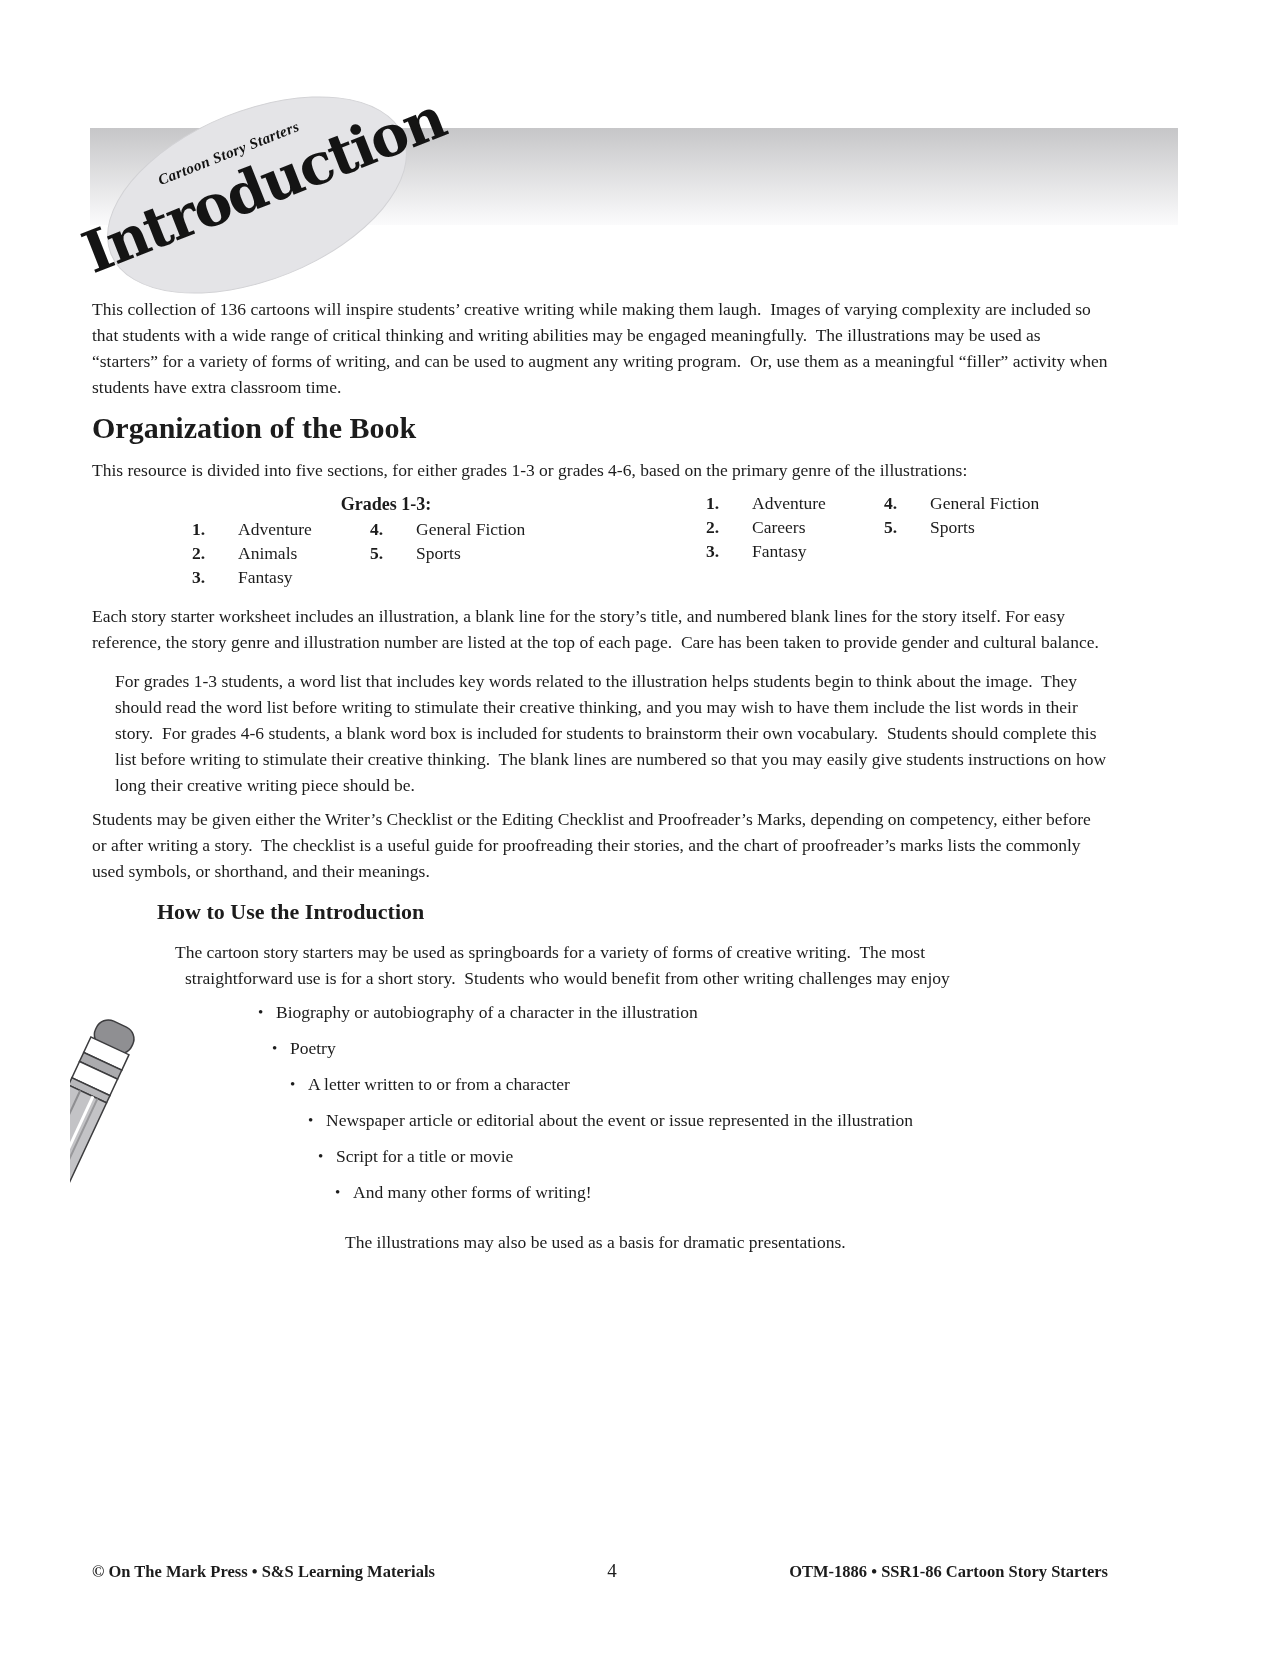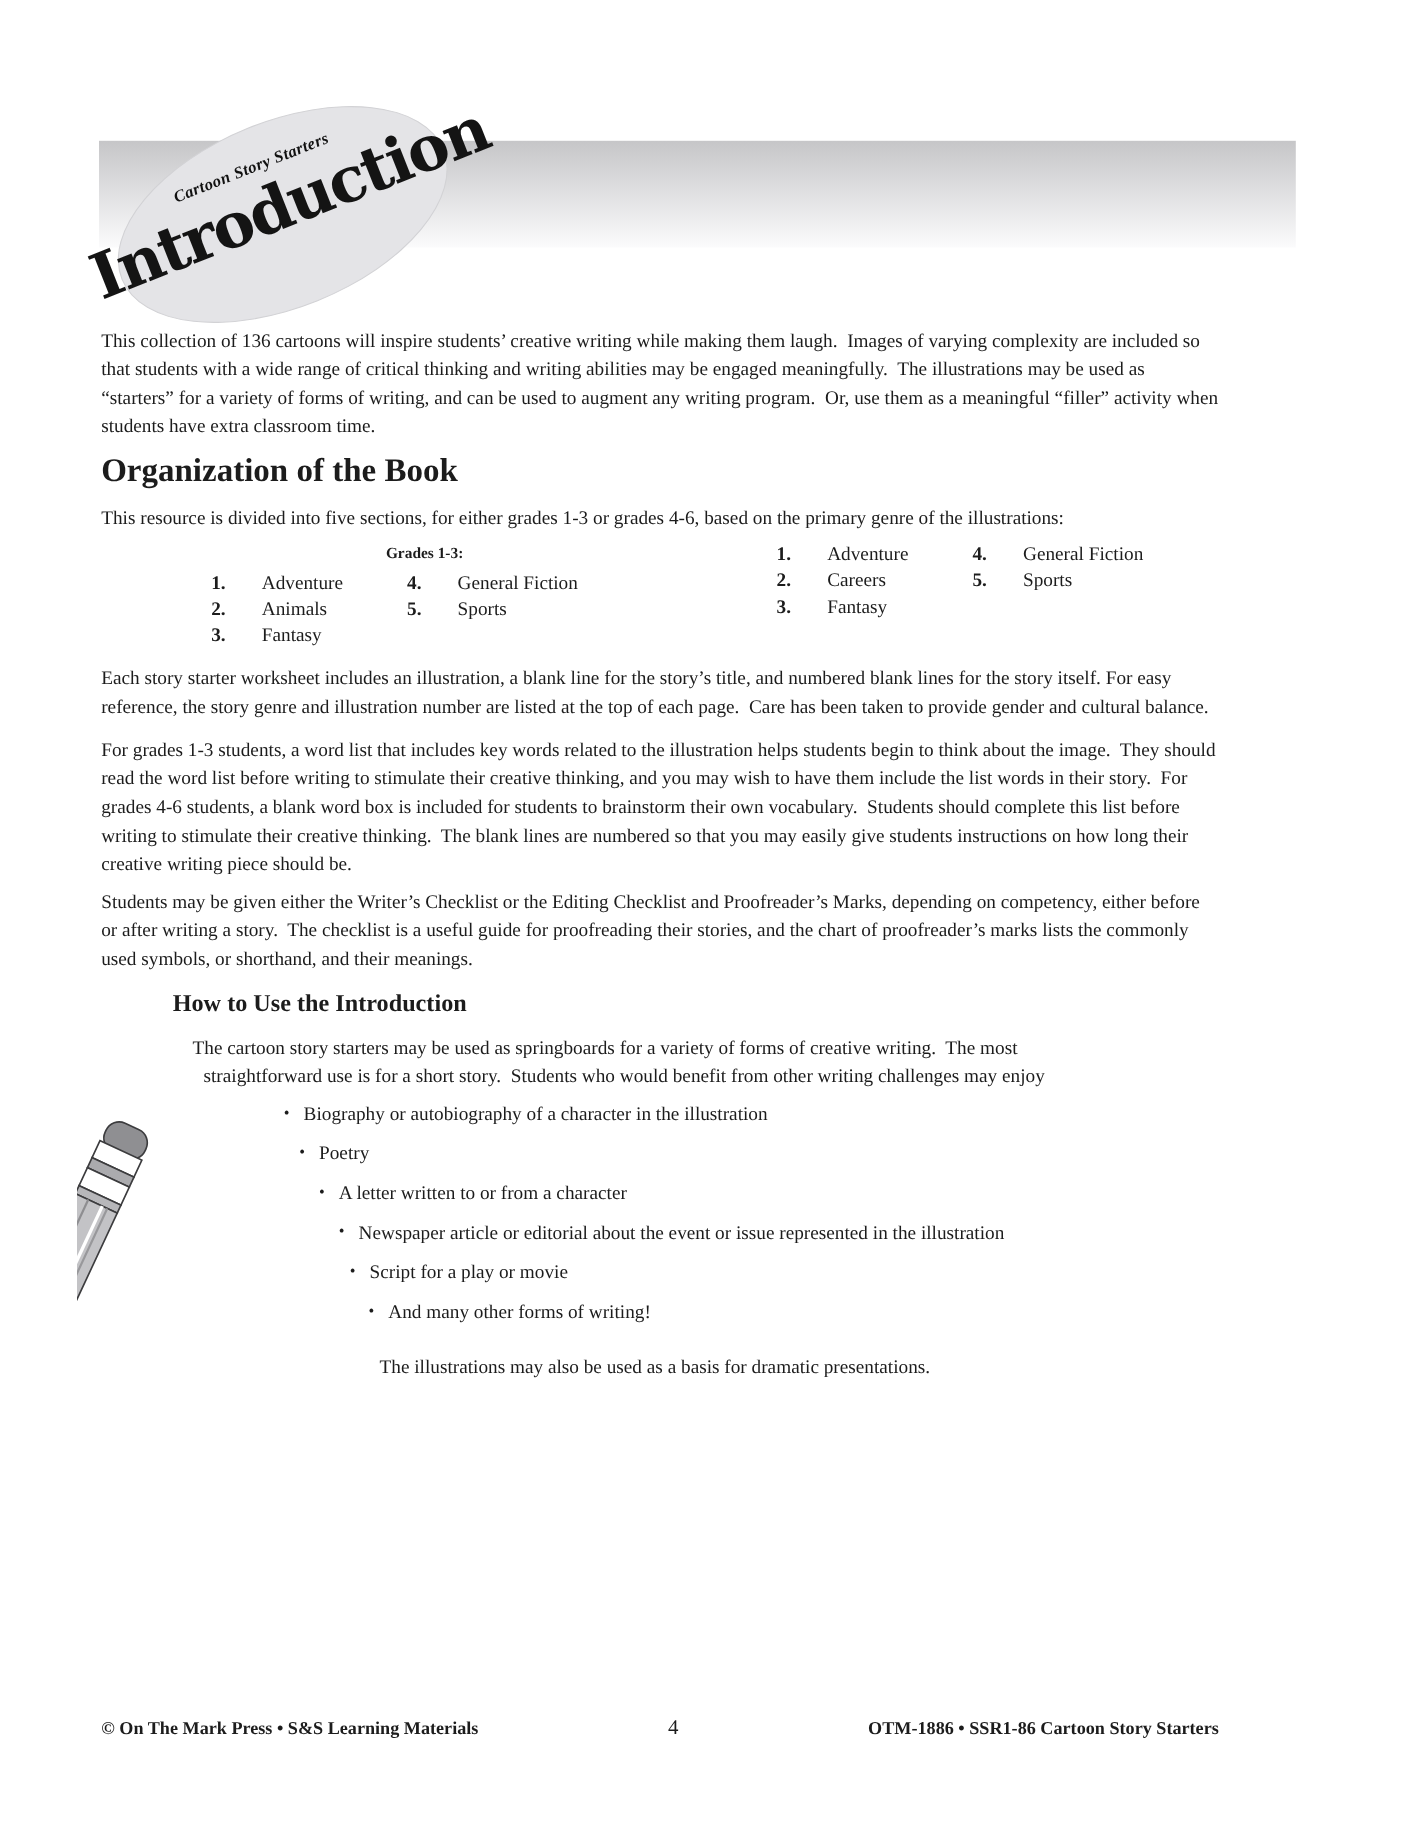--- a/index.html
+++ b/index.html
@@ -35,28 +35,28 @@
     font-size:17.5px;line-height:26px;
   }
   .content p{margin:0 0 13px;white-space:pre-wrap;}
   h2.sec{font-size:30px;line-height:30px;margin:0 0 14px;font-weight:bold;}
   p.tight{margin-bottom:8px;}
   
   .grades{display:flex;margin-bottom:14px;}
   .grade-group{width:412px;}
   .grade-group.left{margin-left:88px;}
   .grade-group.right{margin-left:102px;}
-  .grade-title{text-align:center;font-weight:bold;font-size:14px;line-height:26px;}
+  .grade-title{text-align:center;font-weight:bold;font-size:18px;line-height:26px;}
   .grade-cols{display:flex;}
   .gcol{display:flex;flex-direction:column;}
   .gcol.c1{width:178px;margin-left:12px;}
   .gitem{display:flex;line-height:24px;}
   .gitem .num{font-weight:bold;width:22px;text-align:left;}
   .gitem .lbl{margin-left:24px;}
-  p.six{margin-bottom:8px;}
+  p.six{margin-bottom:8px;margin-left:23px;}
   h3.sec{font-size:22px;line-height:30px;margin:0 0 12px;font-weight:bold;padding-left:65px;}
   
   .howto-line{line-height:26px;white-space:pre-wrap;}
   .hl0{padding-left:83px;}
   .hl1{padding-left:93px;}
   .hl2{padding-left:106px;}
   
   ul.forms{list-style:none;margin:8px 0 0;padding:0;}
   ul.forms li{line-height:26px;margin-bottom:10px;position:relative;}
   ul.forms li::before{content:"•";position:absolute;left:-18px;font-size:15px;}
@@ -178,21 +178,21 @@
   <h3 class="sec">How to Use the Introduction</h3>
 
   <div class="howto-line hl0">The cartoon story starters may be used as springboards for a variety of forms of creative writing.  The most</div>
   <div class="howto-line hl1">straightforward use is for a short story.  Students who would benefit from other writing challenges may enjoy</div>
 
   <ul class="forms">
     <li>Biography or autobiography of a character in the illustration</li>
     <li>Poetry</li>
     <li>A letter written to or from a character</li>
     <li>Newspaper article or editorial about the event or issue represented in the illustration</li>
-    <li>Script for a play or movie</li>
+    <li>Script for a title or movie</li>
     <li>And many other forms of writing!</li>
   </ul>
 
   <p class="closing">The illustrations may also be used as a basis for dramatic presentations.</p>
 </div>
 
 <div class="footer">
   <span class="f-left">© On The Mark Press • S&amp;S Learning Materials</span>
   <span class="f-page">4</span>
   <span class="f-right">OTM-1886 • SSR1-86 Cartoon Story Starters</span>

